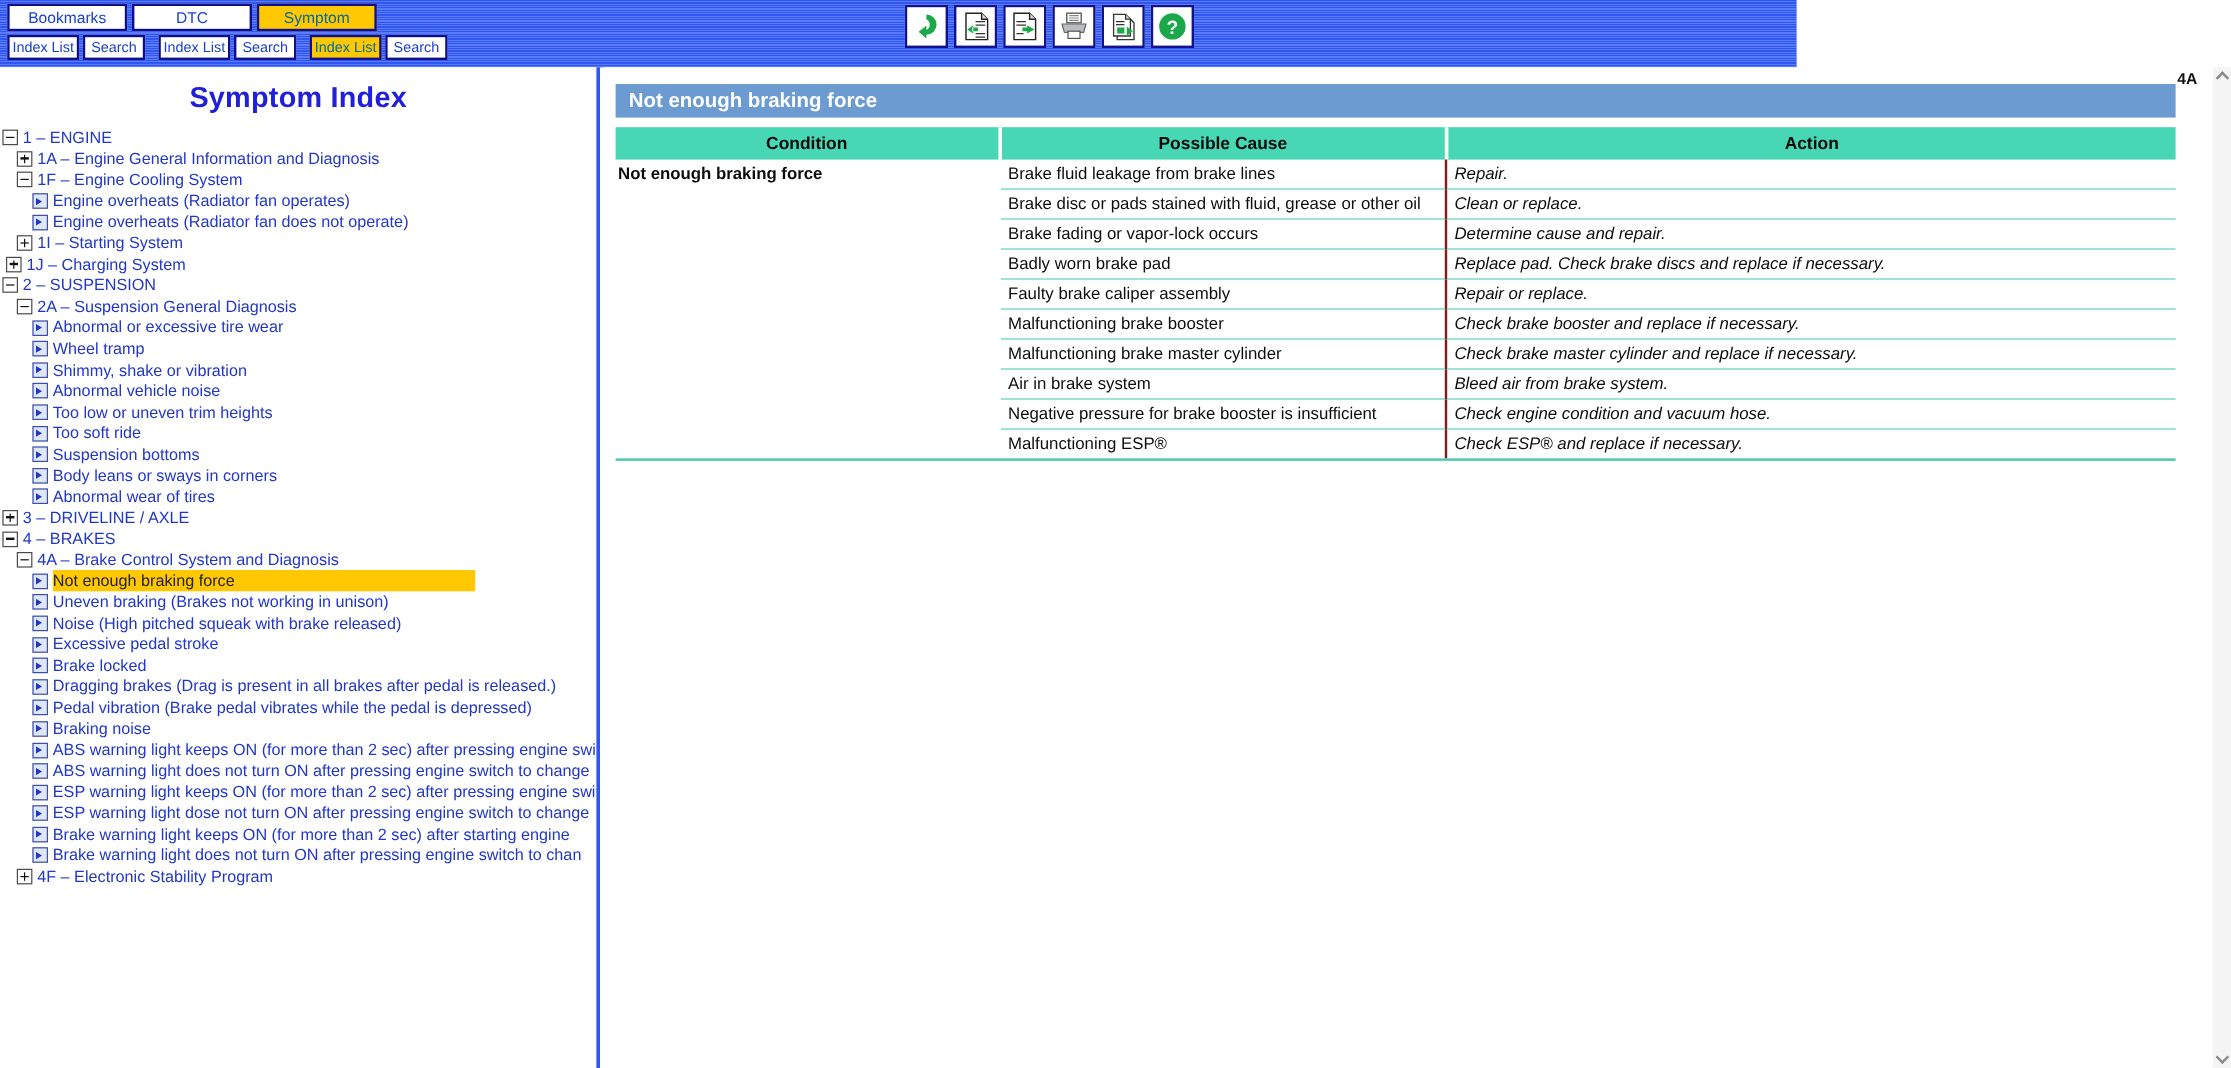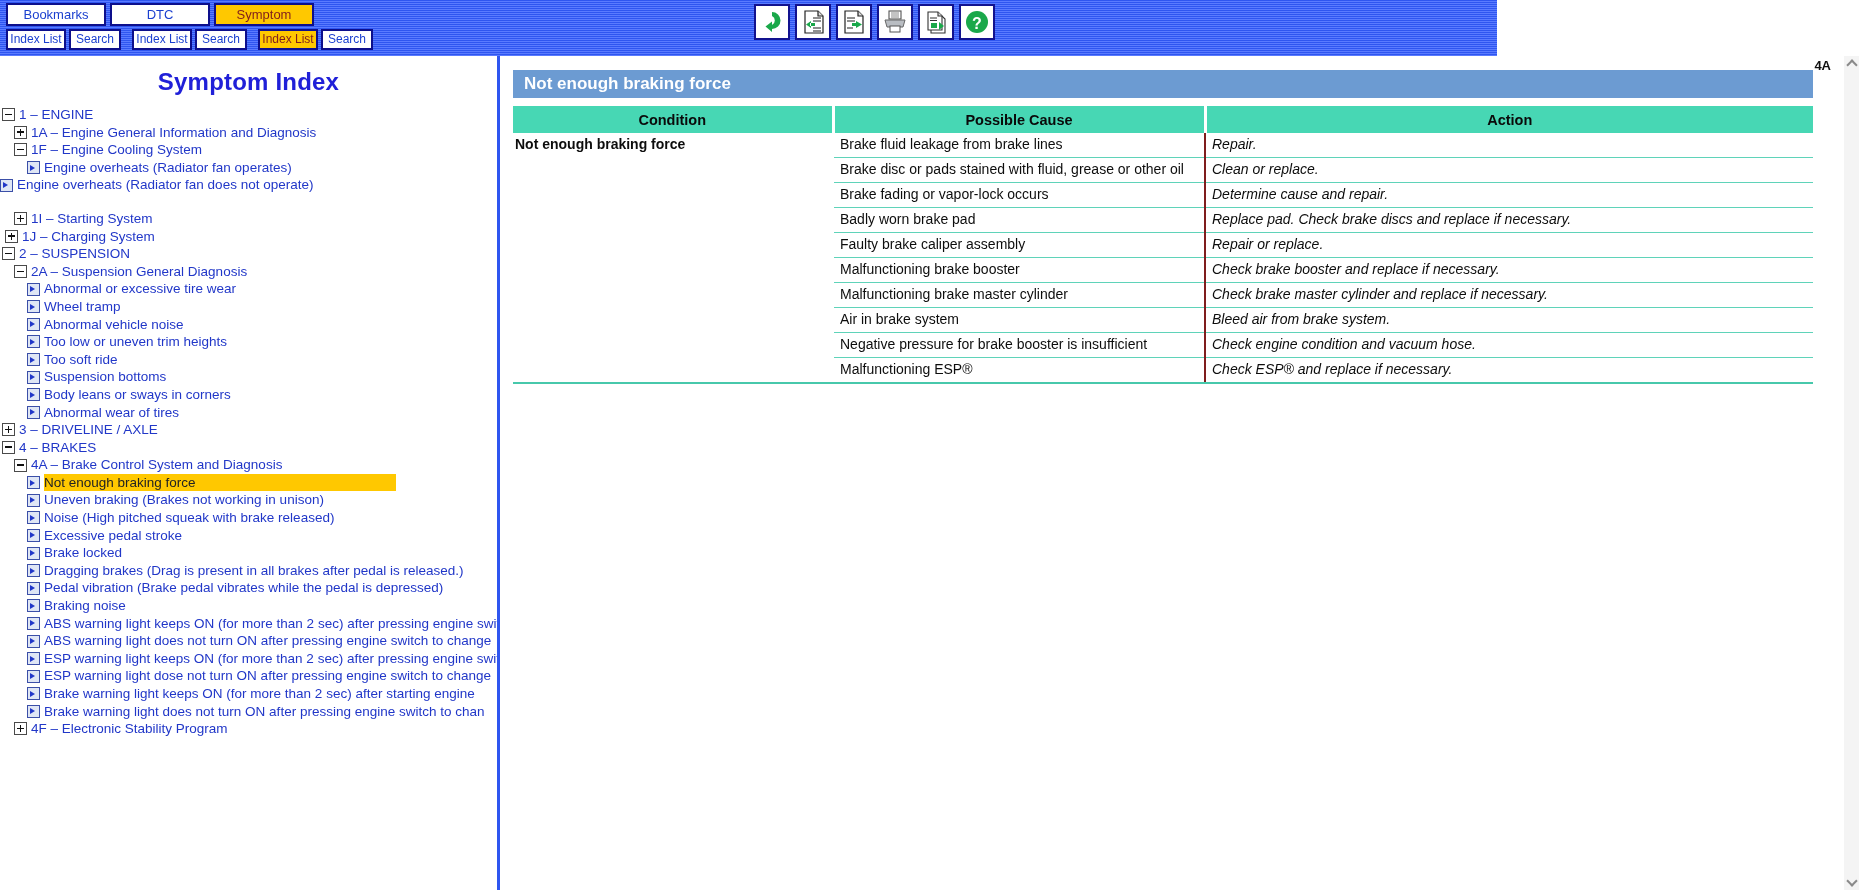--- a/index.html
+++ b/index.html
@@ -22,21 +22,21 @@
   .tabrow1{position:absolute;left:6px;top:3px;display:flex;gap:4px;}
   .tabrow2{position:absolute;left:6px;top:29px;display:flex;gap:4px;}
   .tab{
     border:2px solid #0d0f8c;background:#ffffff;color:#1a3fcf;
     font-size:13px;text-align:center;line-height:19px;height:19px;
     font-family:"Liberation Sans",sans-serif;cursor:pointer;
     box-sizing:content-box;
   }
   .tab.wide{width:96px;}
   .tab.sub{font-size:12px;height:17px;line-height:17px;}
-  .tab.active{background:#ffc800;color:#7f1d1d;}
+  .tab.active{background:#ffc800;color:#0369a1;}
   .sub-idx{width:56px;}
   .sub-srch{width:48px;}
   .subgroup{display:flex;gap:3px;margin-right:7px;}
   
   #toolicons{position:absolute;left:754px;top:4px;display:flex;gap:5px;}
   .tbtn{
     width:36px;height:36px;background:#fff;border:2px solid #12128f;
     display:flex;align-items:center;justify-content:center;cursor:pointer;
     box-sizing:border-box;
   }
@@ -303,25 +303,25 @@
         <span class="lbl">1A – Engine General Information and Diagnosis</span>
       </div>
       <div class="node" style="padding-left: 14px;">
         <span class="tg"></span>
         <span class="lbl">1F – Engine Cooling System</span>
       </div>
       <div class="node" style="padding-left: 27px;">
         <span class="leaficon"></span>
         <span class="lbl">Engine overheats (Radiator fan operates)</span>
       </div>
-      <div class="node" style="">
+      <div class="node" style="padding-left: 27px;">
         <span class="leaficon"></span>
         <span class="lbl">Engine overheats (Radiator fan does not operate)</span>
       </div>
-      <div class="node" style="padding-left: 14px; margin-top: 16px;">
+      <div class="node" style="padding-left: 14px;">
         <span class="tg plus"></span>
         <span class="lbl">1I – Starting System</span>
       </div>
       <div class="node" style="padding-left: 5px;">
         <span class="tg plus"></span>
         <span class="lbl">1J – Charging System</span>
       </div>
       <div class="node" style="padding-left: 2px;">
         <span class="tg"></span>
         <span class="lbl">2 – SUSPENSION</span>
@@ -330,20 +330,24 @@
         <span class="tg"></span>
         <span class="lbl">2A – Suspension General Diagnosis</span>
       </div>
       <div class="node" style="padding-left: 27px;">
         <span class="leaficon"></span>
         <span class="lbl">Abnormal or excessive tire wear</span>
       </div>
       <div class="node" style="padding-left: 27px;">
         <span class="leaficon"></span>
         <span class="lbl">Wheel tramp</span>
+      </div>
+      <div class="node" style="padding-left: 27px;">
+        <span class="leaficon"></span>
+        <span class="lbl">Shimmy, shake or vibration</span>
       </div>
       <div class="node" style="padding-left: 27px;">
         <span class="leaficon"></span>
         <span class="lbl">Abnormal vehicle noise</span>
       </div>
       <div class="node" style="padding-left: 27px;">
         <span class="leaficon"></span>
         <span class="lbl">Too low or uneven trim heights</span>
       </div>
       <div class="node" style="padding-left: 27px;">

